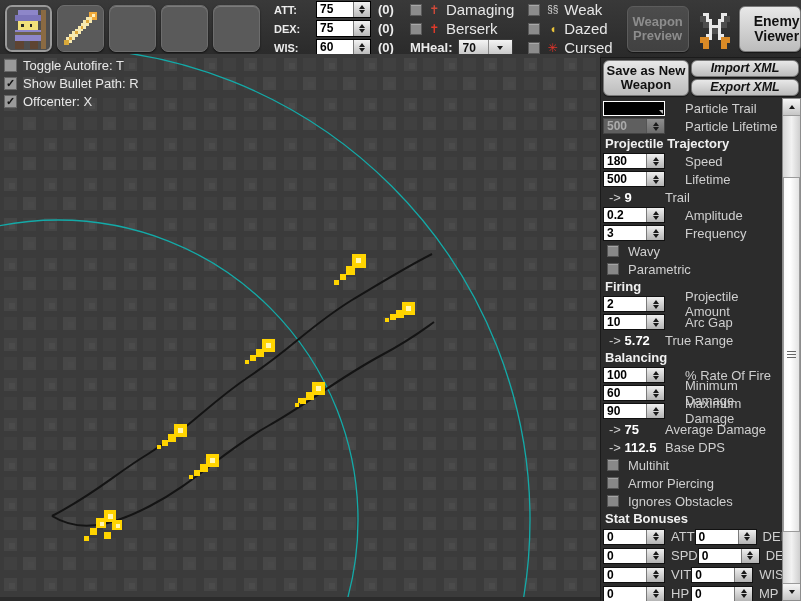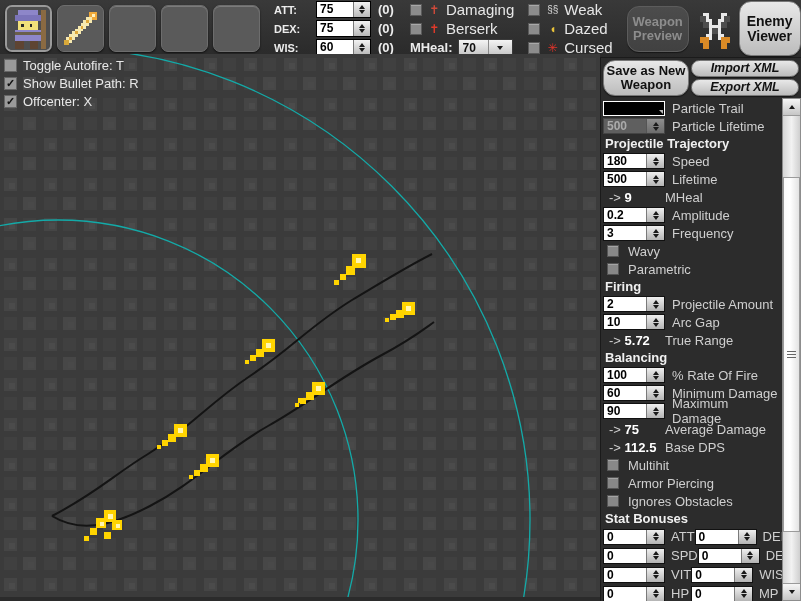--- a/index.html
+++ b/index.html
@@ -69,37 +69,37 @@
   .mheal { display:flex; align-items:center; }
   .mheal .lbl { font-weight:bold; font-size:13px; color:#ececec; }
   .combo { display:flex; height:18px; border:1px solid #3a3a3a; margin-left:5px;
            background:linear-gradient(#f4f4f4,#c4c4c4); }
   .combo .cval { width:29px; font-size:12px; font-weight:bold; color:#111;
                  line-height:16px; padding-left:4px; background:transparent; }
   .combo .cbtn { width:24px; border-left:1px solid #8a8a8a;
                  display:flex; align-items:center; justify-content:center; }
 
   .btn {
-    border-radius:12px; font-weight:bold; text-align:center;
+    border-radius:6px; font-weight:bold; text-align:center;
     display:flex; align-items:center; justify-content:center;
     line-height:1.05;
   }
   .btn-lite {
     background:linear-gradient(#e8e8e8,#bcbcbc);
     border:1px solid #787878; color:#111;
     box-shadow:0 1px 1px rgba(0,0,0,.5);
   }
   .btn-dis {
     background:linear-gradient(#4c4c4c,#414141);
     border:1px solid #5c5c5c; color:#8d8d8d;
     box-shadow:0 1px 1px rgba(0,0,0,.5);
   }
   #weapon-preview { width:62px; height:46px; font-size:13px; margin-left:14px; flex:0 0 auto; }
   #enemy-icon { width:36px;height:40px; margin-left:8px; position:relative; flex:0 0 auto;}
-  #enemy-viewer { width:62px;height:55px; font-size:14px; margin-left:6px; flex:0 0 auto;}
+  #enemy-viewer { width:62px;height:46px; font-size:14px; margin-left:6px; flex:0 0 auto;justify-content:flex-end;}
 
   
   #canvas {
     position:absolute; left:0; top:54px; width:600px; height:543px;
     background:#3a3a3a; overflow:hidden;
   }
   #tiles { position:absolute; inset:0; opacity:1; }
   #paths { position:absolute; left:0; top:0; }
 
   #hud { position:absolute; left:4px; top:3px; z-index:6; }
@@ -119,21 +119,21 @@
   #panel-head { display:flex; padding:2px 2px 0 2px; gap:2px; }
   #save-btn { width:101px; height:36px; font-size:13px; flex-direction:column; }
   .xmlcol { display:flex; flex-direction:column; gap:2px; }
   .xmlbtn { width:108px; height:17px; font-size:12.5px;font-style:italic; }
 
   #scrollarea { position:absolute; left:0; top:40px; width:201px; height:503px; }
   #rows { position:absolute; left:0; top:0; width:178px; padding:1px 0 0 2px; }
 
   .prow { display:flex; align-items:center; height:18px; }
   .psec { font-weight:bold; font-size:13px; color:#f0f0f0; height:17px; line-height:17px; padding-left:2px; }
-  .plbl { margin-left:7px; font-size:13px; color:#cfcfcf; }
+  .plbl { margin-left:20px; font-size:13px; color:#cfcfcf; }
   .parrow { font-size:13px; color:#d0d0d0; padding-left:6px; width:62px; }
   .parrow b { color:#fff; }
   .pchk { width:12px;height:12px;background:#888;border:1px solid #555;
           box-shadow:inset 0 1px 0 #a4a4a4; margin-left:4px; flex:0 0 auto; }
   .pchk-lbl { margin-left:9px; font-size:13px; color:#cfcfcf; }
 
   .pspin { display:flex; height:16px; border:1px solid #111; background:#fff; width:62px; flex:0 0 auto; }
   .pspin .pval { width:42px;height:14px;line-height:14px;font-size:12px;font-weight:bold;
                  color:#000;background:#fff;padding-left:3px; }
   .pspin .pbtns { width:18px;height:14px;background:linear-gradient(#efefef,#b4b4b4);
@@ -507,21 +507,21 @@
             <span class="pbtns">
                 <i class="ar-up"></i>
                 <i class="ar-down"></i>
               </span>
           </span>
           <span class="plbl">Lifetime</span>
         </div>
 
         <div class="prow">
           <span class="parrow"><span>-&gt;</span> <b>9</b></span>
-          <span class="plbl" style="margin-left:0">MHeal</span>
+          <span class="plbl" style="margin-left:0">Trail</span>
         </div>
 
         <div class="prow">
           <span class="pspin">
             <span class="pval">0.2</span>
             <span class="pbtns">
                 <i class="ar-up"></i>
                 <i class="ar-down"></i>
               </span>
           </span>

